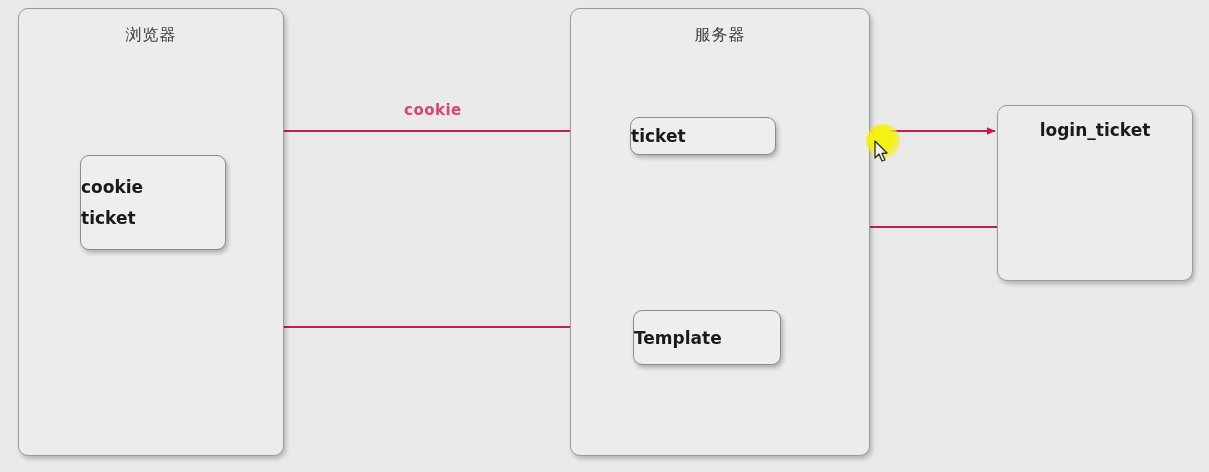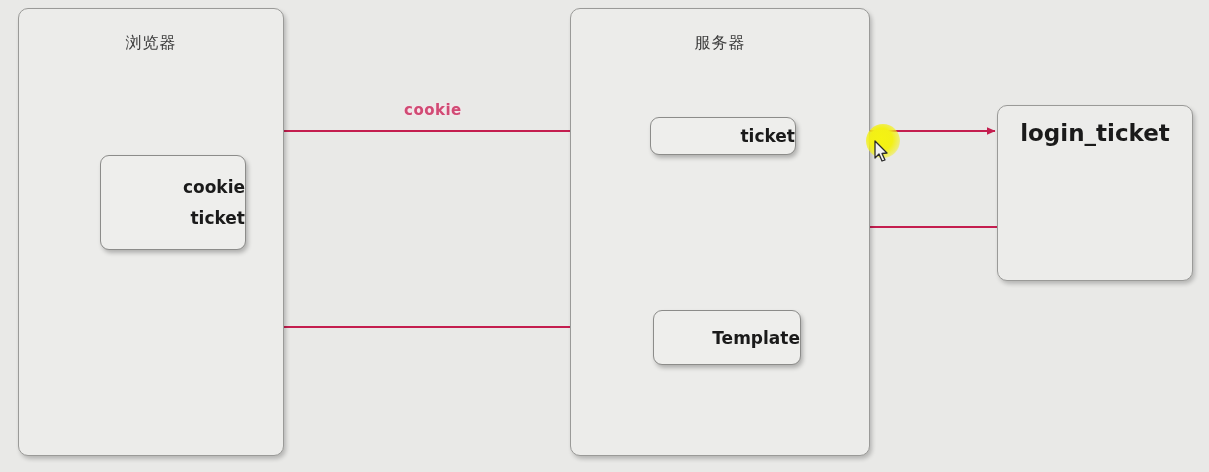--- a/index.html
+++ b/index.html
@@ -19,46 +19,45 @@
   .panel {
     position: absolute;
     background: #ececea;
     border: 1px solid #9a9a98;
     border-radius: 10px;
     box-shadow: 2px 3px 4px rgba(0,0,0,0.22);
     box-sizing: border-box;
   }
   .panel-title {
     position: absolute;
-    top: 24px;
+    top: 16px;
     left: 0;
     width: 100%;
     text-align: center;
     font-size: 16px;
     color: #3b3b3b;
     font-family: "DejaVu Sans", "Liberation Sans", sans-serif;
     letter-spacing: 1px;
   }
   
   .node {
     position: absolute;
     background: #eeeeec;
     border: 1px solid #8c8c8a;
     border-radius: 9px;
     box-shadow: 2px 3px 4px rgba(0,0,0,0.25);
     box-sizing: border-box;
     display: flex;
     flex-direction: column;
-    align-items: flex-end;
+    align-items: flex-start;
     justify-content: center;
     color: #1a1a1a;
     font-weight: bold;
     font-size: 17px;
     font-family: "DejaVu Sans", "Liberation Sans", sans-serif;
-    margin-left: 20px;
   }
   .node .line2 { margin-top: 11px; }
 
   #browser-panel { left: 18px;  top: 8px;   width: 266px; height: 448px; }
   #server-panel  { left: 570px; top: 8px;   width: 300px; height: 448px; }
   #login-panel   { left: 997px; top: 105px; width: 196px; height: 176px; }
   #login-panel .node-label { position:absolute; top: 14px; left:0; width:100%; text-align:center; }
 
   #cookie-ticket-node { left: 80px;  top: 155px; width: 146px; height: 95px; }
   #ticket-node        { left: 630px; top: 117px; width: 146px; height: 38px; }
@@ -157,21 +156,21 @@
   <div class="node" id="ticket-node">
     <span>ticket</span>
   </div>
 
 
   <div class="node" id="template-node">
     <span>Template</span>
   </div>
 
   <div class="panel" id="login-panel">
-    <div class="panel-title node-label" style="font-weight:bold;font-size:23px;color:#1a1a1a;letter-spacing:0;">login_ticket</div>
+    <div class="panel-title node-label" style="font-weight:bold;font-size:17px;color:#1a1a1a;letter-spacing:0;">login_ticket</div>
   </div>
 
   <div id="cookie-label">cookie</div>
 
   <div id="cursor-highlight"></div>
   <svg id="mouse-cursor" viewBox="0 0 16 24" xmlns="http://www.w3.org/2000/svg">
     <path d="M1,1 L1,18 L5,14 L8,21 L11,20 L8,13.5 L13,13 z" fill="#f2f2f2" stroke="#2b2b2b" stroke-width="1.3" stroke-linejoin="round"></path>
   </svg>
 
 </div>

